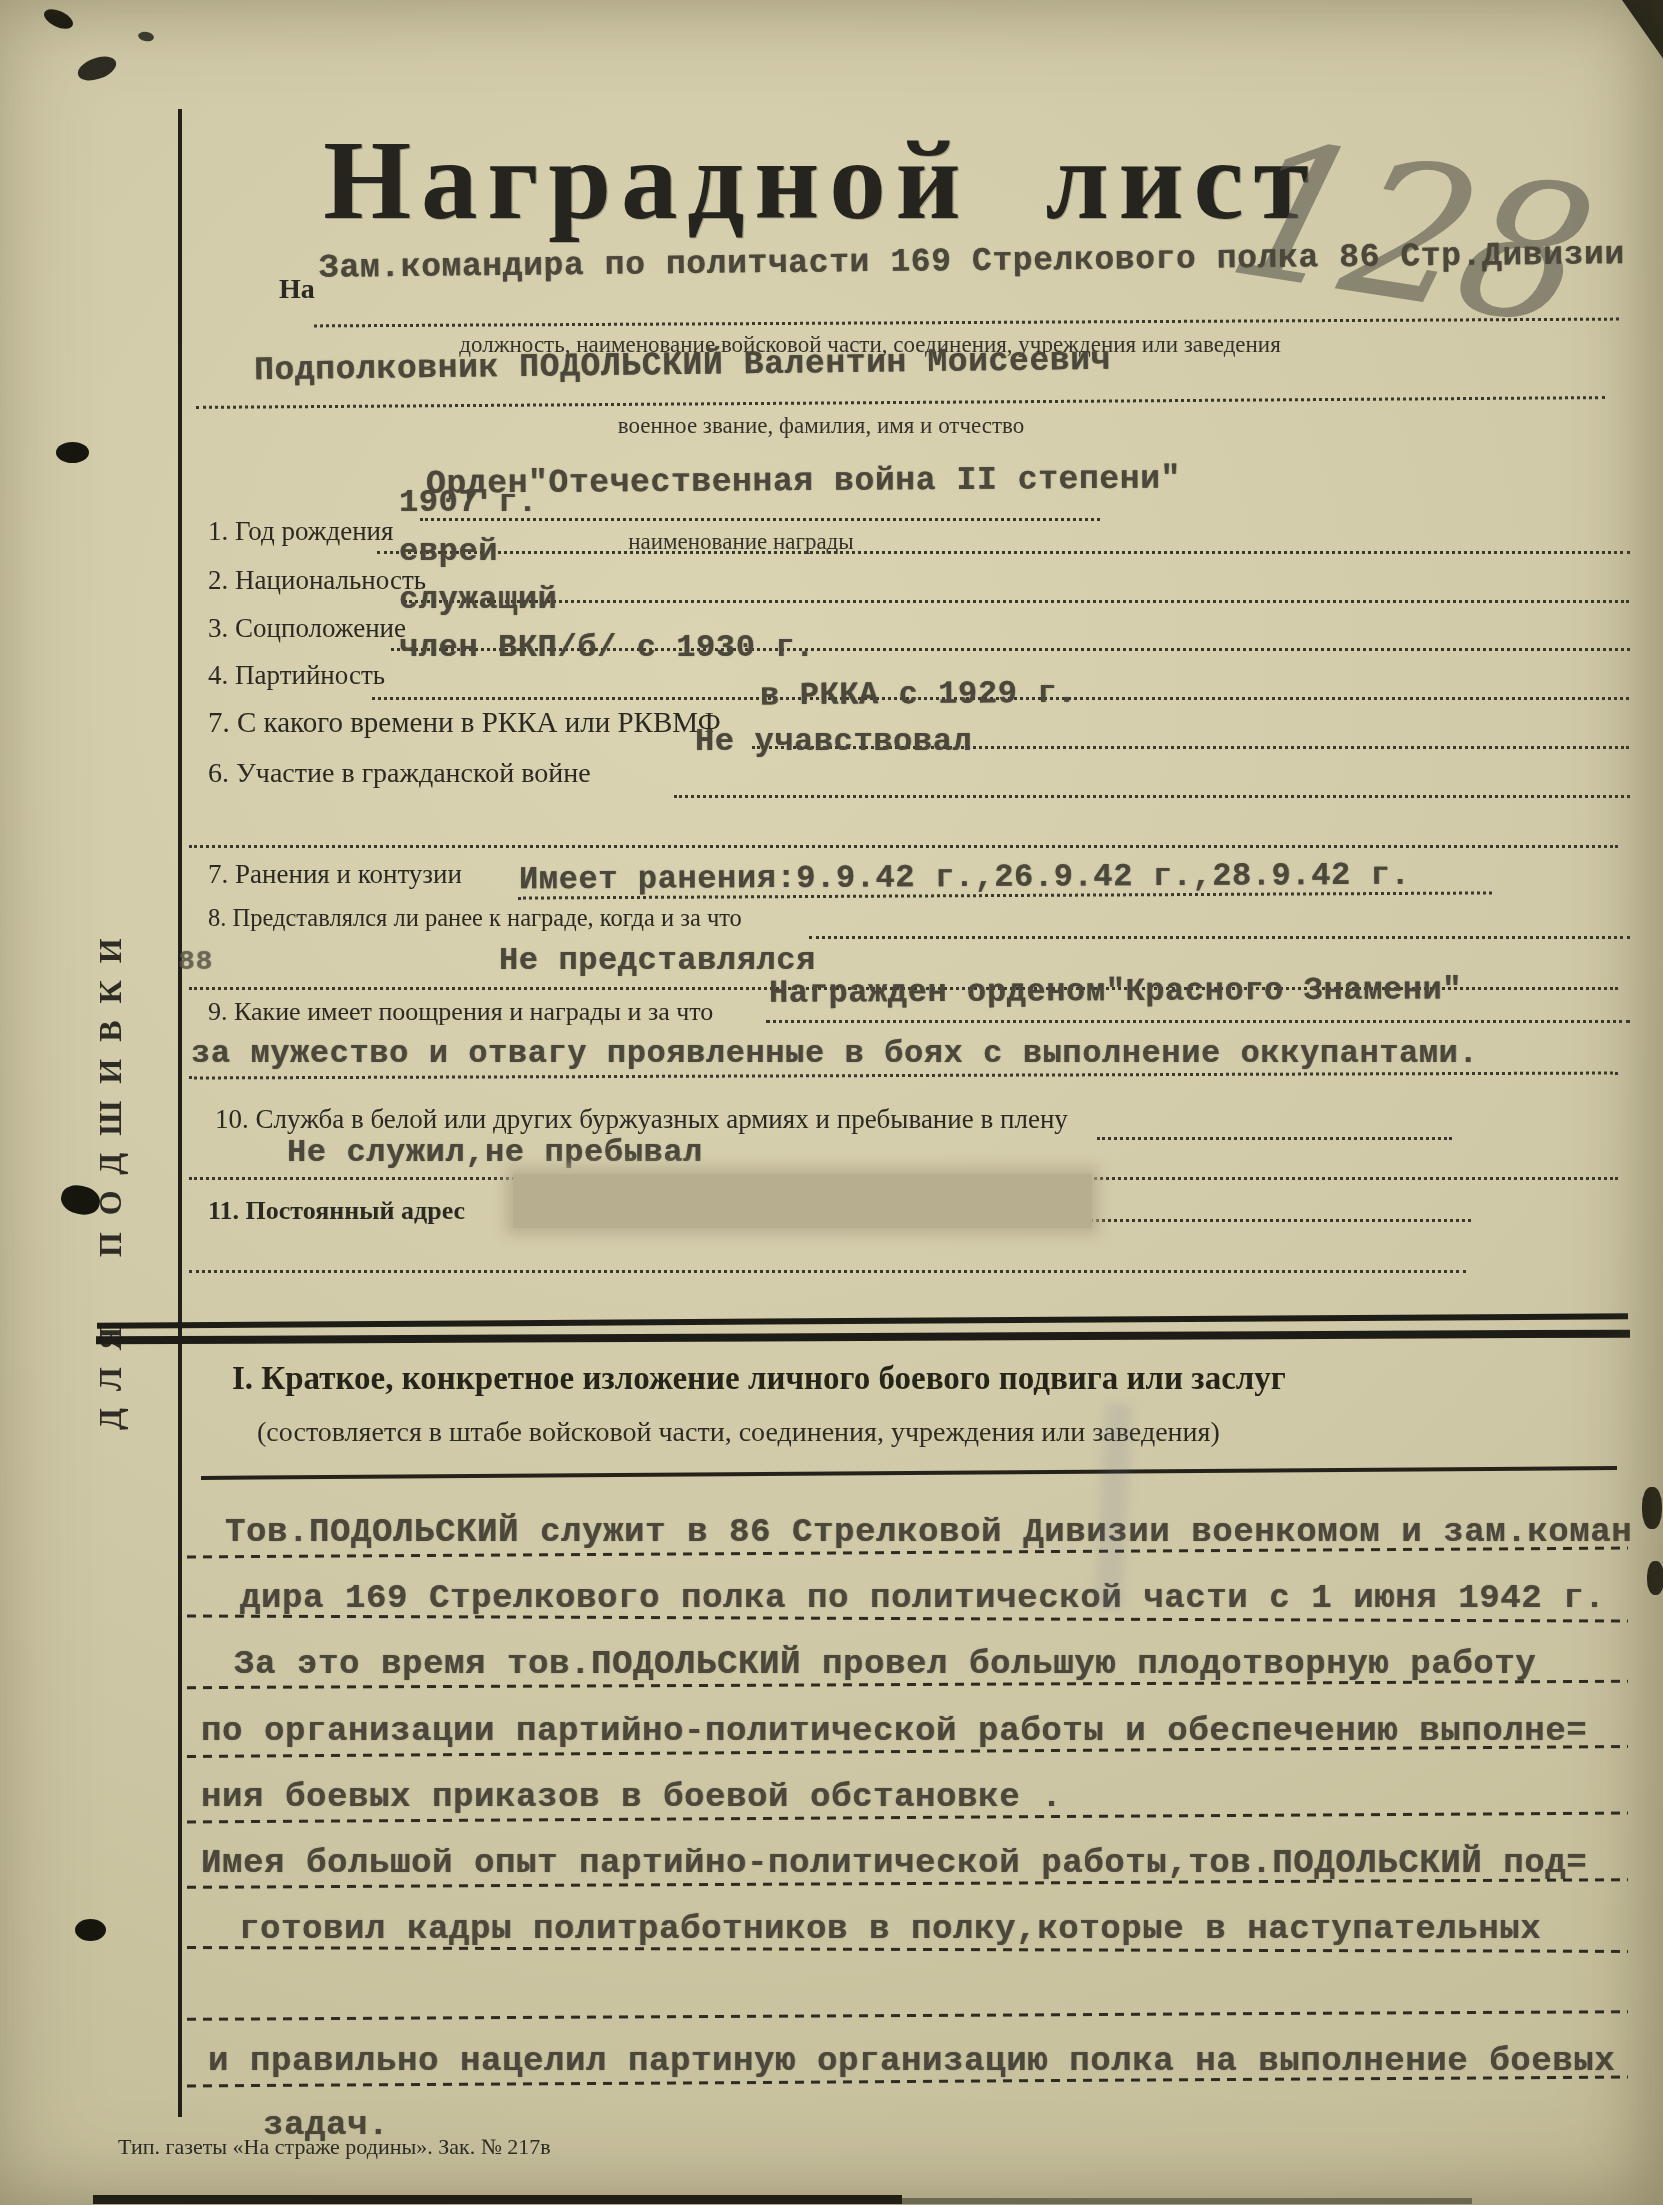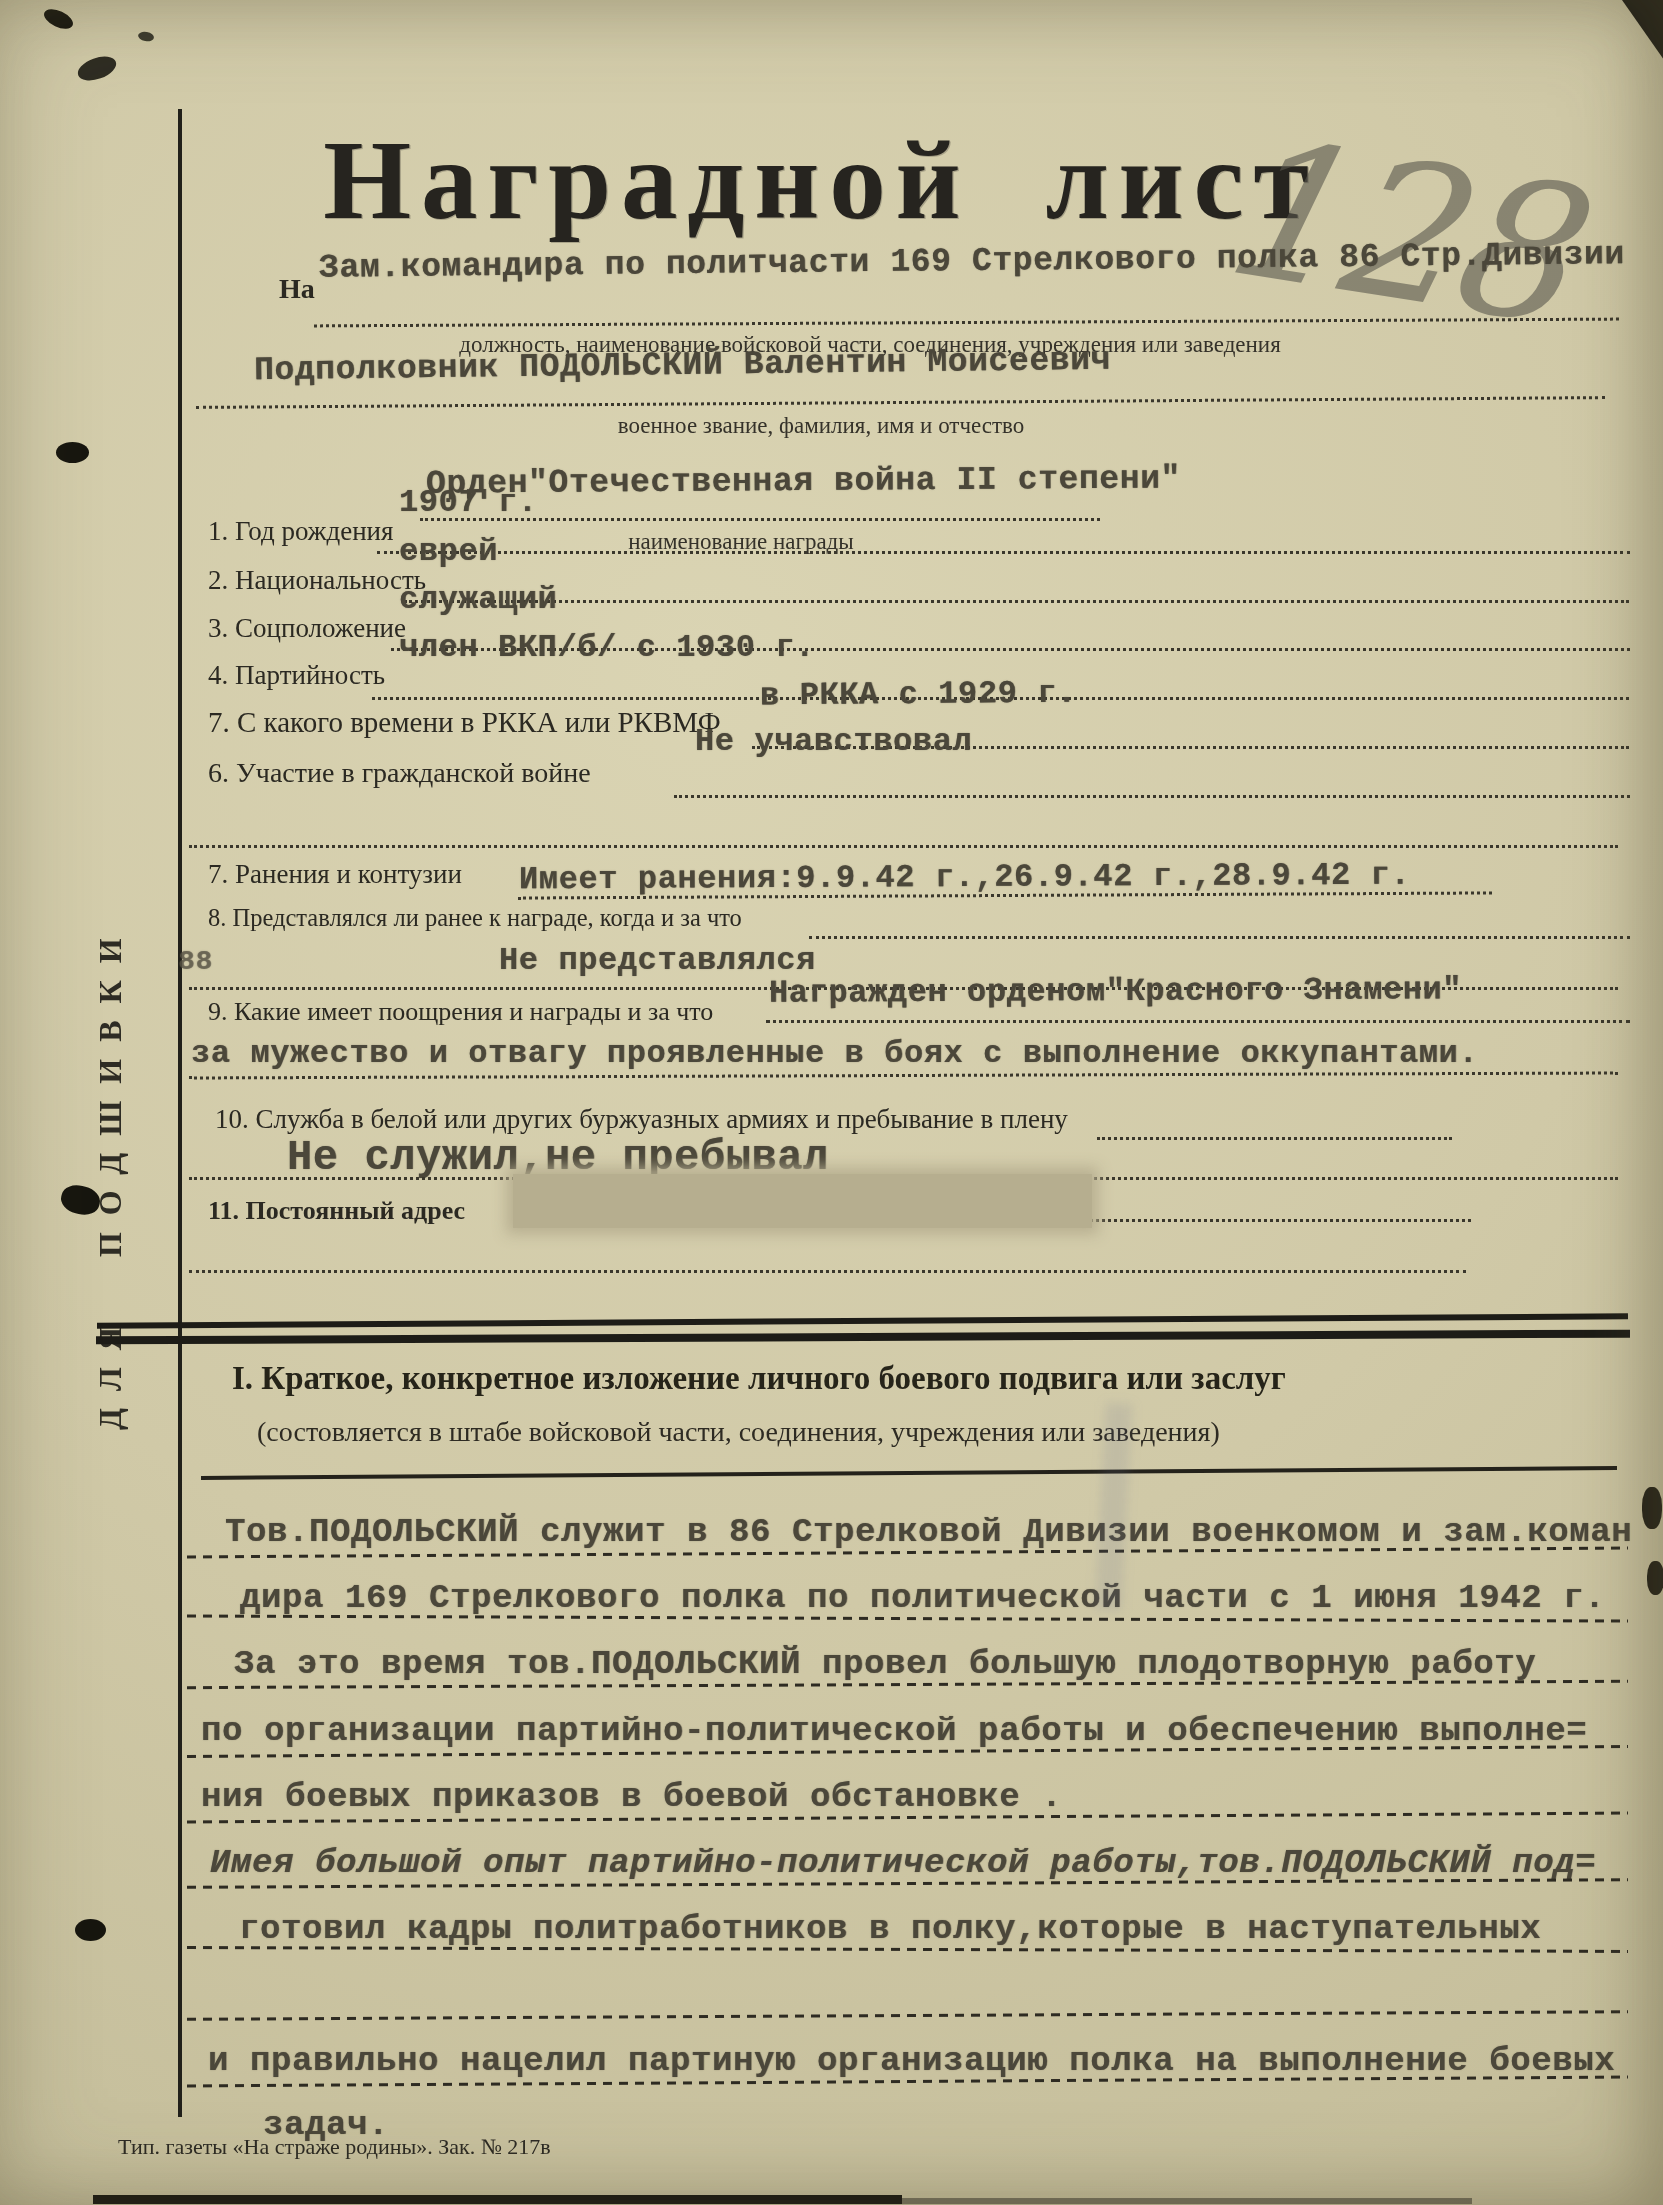--- a/index.html
+++ b/index.html
@@ -46,37 +46,37 @@
   .f2-l{left:208px;top:565px;font-size:27px;} .f2-v{left:399px;top:533px;font-size:32px;} .f2-r{left:404px;top:600px;width:1225px;}
   .f3-l{left:208px;top:613px;font-size:27px;} .f3-v{left:399px;top:581px;font-size:32px;} .f3-r{left:391px;top:648px;width:1239px;}
   .f4-l{left:208px;top:660px;font-size:27px;} .f4-v{left:399px;top:629px;font-size:32px;} .f4-r{left:372px;top:697px;width:1257px;}
   .f5-l{left:208px;top:706px;font-size:29px;} .f5-v{left:760px;top:676px;font-size:32px;transform:rotate(-0.5deg);} .f5-r{left:752px;top:746px;width:877px;}
   .f6-l{left:208px;top:757px;font-size:28px;} .f6-v{left:695px;top:723px;font-size:32px;} .f6-r{left:674px;top:795px;width:956px;}
   .rule-a{left:189px;top:845px;width:1429px;}
   .f7-l{left:208px;top:859px;font-size:27px;} .f7-v{left:519px;top:859px;font-size:32px;transform:rotate(-0.3deg);} .f7-r{left:518px;top:894px;width:974px;transform:rotate(-0.3deg);}
   .f8-l{left:208px;top:904px;font-size:24.5px;} .f8-r1{left:809px;top:936px;width:821px;} .f8-v{left:499px;top:942px;font-size:32px;} .f8-r2{left:189px;top:987px;width:1429px;}
   .f9-l{left:208px;top:997px;font-size:26px;} .f9-v1{left:769px;top:973px;font-size:32px;transform:rotate(-0.3deg);} .f9-r1{left:766px;top:1020px;width:864px;}
   .f9-v2{left:191px;top:1035px;font-size:32px;} .f9-r2{left:189px;top:1074px;width:1429px;transform:rotate(-0.2deg);}
-  .f10-l{left:215px;top:1104px;font-size:27px;} .f10-r1{left:1097px;top:1137px;width:355px;} .f10-v{left:287px;top:1134px;font-size:42px;} .f10-r2{left:189px;top:1177px;width:1429px;}
+  .f10-l{left:215px;top:1104px;font-size:27px;} .f10-r1{left:1097px;top:1137px;width:355px;} .f10-v{left:287px;top:1134px;font-size:32px;} .f10-r2{left:189px;top:1177px;width:1429px;}
   .f11-l{left:208px;top:1196px;font-size:26px;font-weight:bold;} .f11-r{left:515px;top:1219px;width:956px;}
   .redaction{left:513px;top:1174px;width:579px;height:54px;background:#b6ae8f;
              box-shadow:0 0 13.5px 7.4px rgba(182,174,143,.95);}
   .rule-b{left:189px;top:1270px;width:1277px;}
 
   
   .div1{left:97px;top:1318px;width:1531px;height:6.1px;transform:rotate(-0.35deg);}
   .div2{left:96px;top:1333px;width:1534px;height:8px;transform:rotate(-0.25deg);}
   .s1-title{left:232px;top:1360px;font-size:33px;font-weight:bold;color:#262419;white-space:nowrap;}
   .s1-sub{left:257px;top:1416px;font-size:28px;color:#2e2b23;white-space:nowrap;}
   .s1-line{left:201px;top:1471px;width:1416px;height:3.7px;background:#24221b;transform:rotate(-0.4deg);}
 
   
   .bl{font-size:34px;}
   .bl0{left:225px;top:1513px;} .bl1{left:240px;top:1579px;} .bl2{left:234px;top:1645px;}
-  .bl3{left:201px;top:1712px;} .bl4{left:201px;top:1778px;} .bl5{left:210px;top:1844px;font-style:italic;}
+  .bl3{left:201px;top:1712px;} .bl4{left:201px;top:1778px;} .bl5{left:201px;top:1844px;}
   .bl6{left:239px;top:1910px;} .bl7{left:263px;top:1976px;} .bl8{left:208px;top:2042px;}
   .bl9{left:263px;top:2106px;}
   .br0{left:187px;top:1551px;width:1441px;transform:rotate(-0.35deg);}
   .br1{left:187px;top:1617px;width:1441px;transform:rotate(0.2deg);}
   .br2{left:187px;top:1683px;width:1441px;transform:rotate(-0.25deg);}
   .br3{left:187px;top:1750px;width:1441px;transform:rotate(-0.4deg);}
   .br4{left:187px;top:1816px;width:1441px;transform:rotate(-0.35deg);}
   .br5{left:187px;top:1882px;width:1441px;transform:rotate(-0.3deg);}
   .br6{left:187px;top:1948px;width:1441px;transform:rotate(0.15deg);}
   .br7{left:187px;top:2014px;width:1441px;transform:rotate(-0.3deg);}

